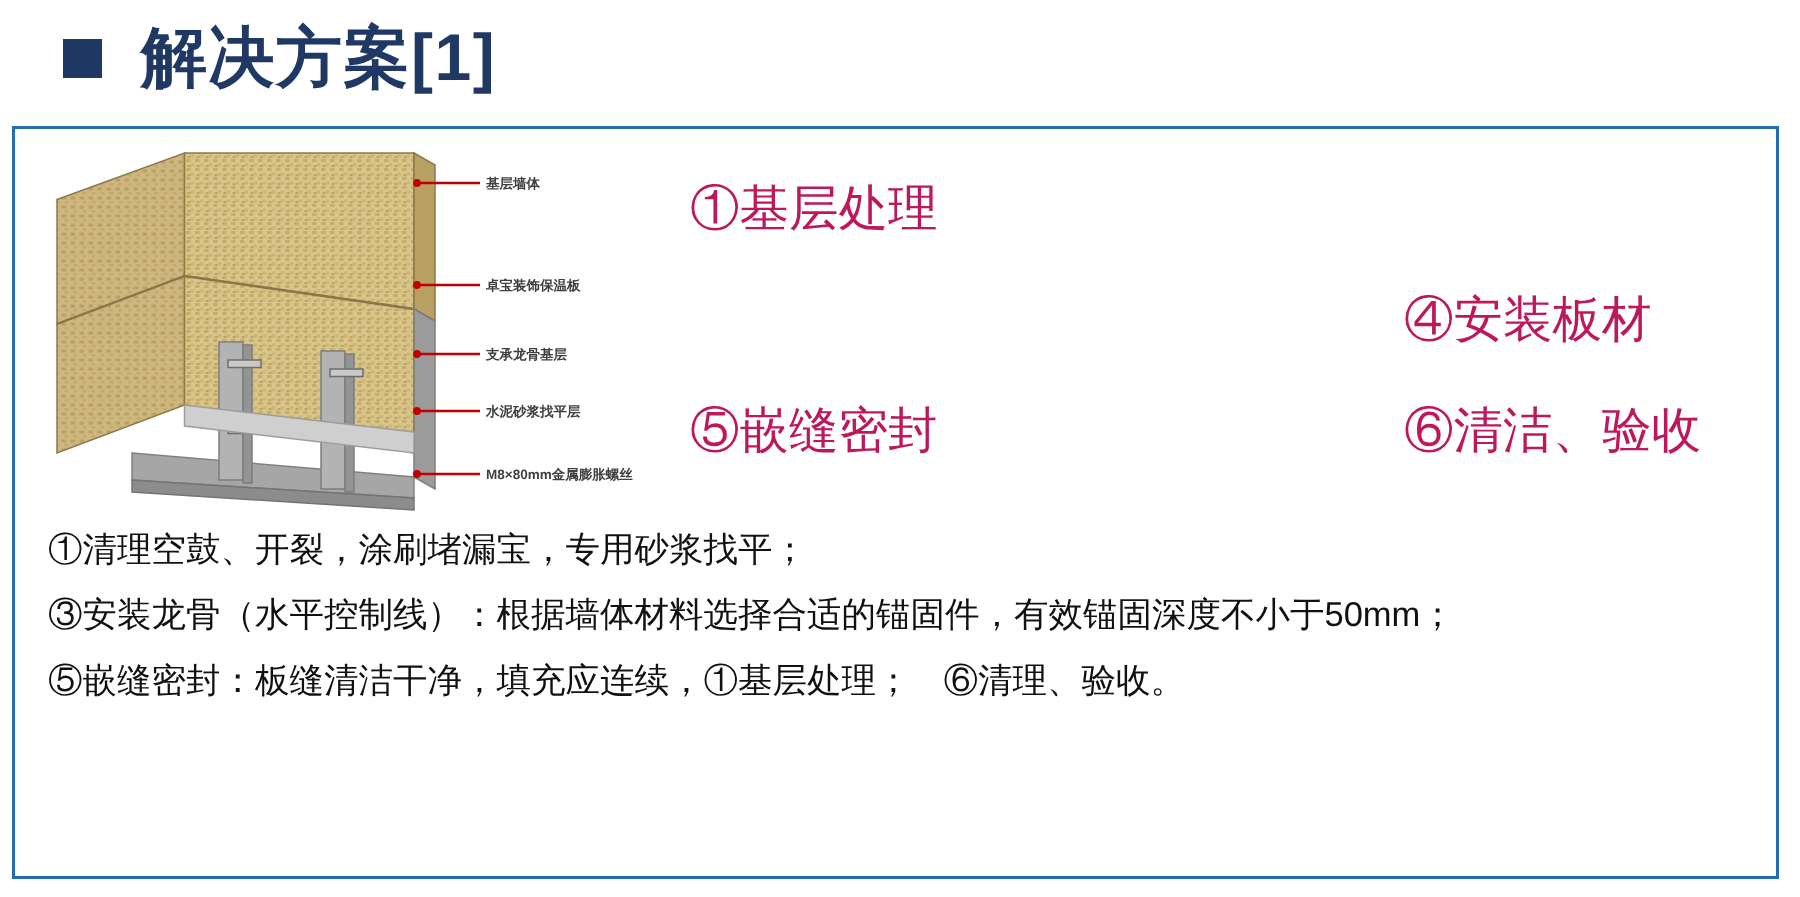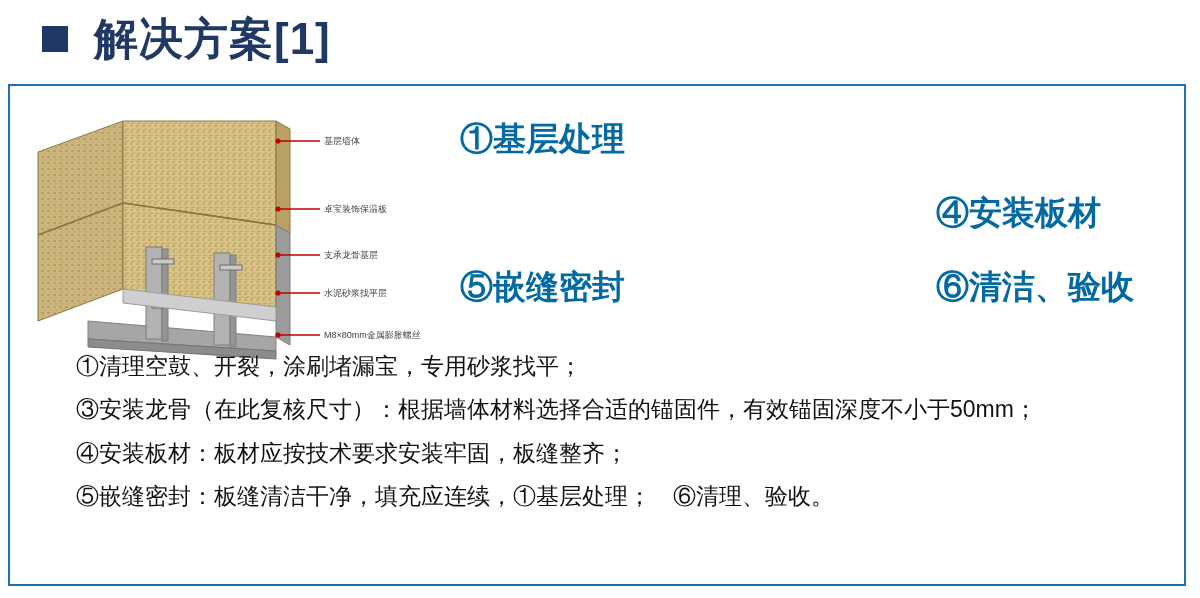--- a/index.html
+++ b/index.html
@@ -60,38 +60,39 @@
     left: 0;
     top: 0;
     width: 100%;
     height: 262px;
   }
 
   
   .illus {
     position: absolute;
     left: 18px;
-    top: 21px;
+    top: 2px;
     width: 400px;
     height: 255px;
+    font-weight: bold;
   }
   .illus svg { display: block; }
 
   
   .steps {
     position: absolute;
     left: 440px;
     top: 18px;
     width: 730px;
     height: 230px;
   }
   .step {
     position: absolute;
-    color: #0369a1;
-    font-weight: bold;
+    color: #be185d;
+    font-weight: normal;
     font-size: 33px;
     white-space: nowrap;
     line-height: 1;
   }
   .s1 { left: 10px;  top: 18px; }
   .s2 { left: 486px; top: 18px; }
   .s3 { left: 10px;  top: 92px; }
   .s4 { left: 486px; top: 92px; text-align: center; }
   .s5 { left: 10px;  top: 166px; }
   .s6 { left: 486px; top: 166px; }
@@ -102,21 +103,20 @@
     left: 22px;
     top: 266px;
     width: 1140px;
   }
   .desc-line {
     font-size: 23px;
     color: #111111;
     line-height: 1.28;
     margin-bottom: 14px;
     white-space: nowrap;
-    margin-left: 44px;
   }
   .desc-line:last-child { margin-bottom: 0; }
   .desc-line .gap { display: inline-block; width: 22px; }
 </style>
 </head>
 <body>
 
 <div class="title-row">
   <div class="title-bullet"></div>
   <div class="title-text">解决方案[1]</div>
@@ -204,20 +204,19 @@
     <div class="steps">
       <div class="step s1">①基层处理</div>
       <div class="step s4">④安装板材</div>
       <div class="step s6">⑥清洁、验收</div>
       <div class="step s5">⑤嵌缝密封</div>
     </div>
   </div>
 
   <div class="desc">
     <div class="desc-line">①清理空鼓、开裂，涂刷堵漏宝，专用砂浆找平；</div>
-    <div class="desc-line">③安装龙骨（在此复核尺寸）：根据墙体材料选择合适的锚固件，有效锚固深度不小于50mm；</div>
-    <div class="desc-line">④安装板材：板材应按技术要求安装牢固，板缝整齐；</div>
+    <div class="desc-line">③安装龙骨（水平控制线）：根据墙体材料选择合适的锚固件，有效锚固深度不小于50mm；</div>
     <div class="desc-line">
       <span>⑤嵌缝密封：板缝清洁干净，填充应连续，①基层处理；</span><span class="gap"></span><span>⑥清理、验收。</span>
     </div>
   </div>
 
 </div>
 
 </body></html>

